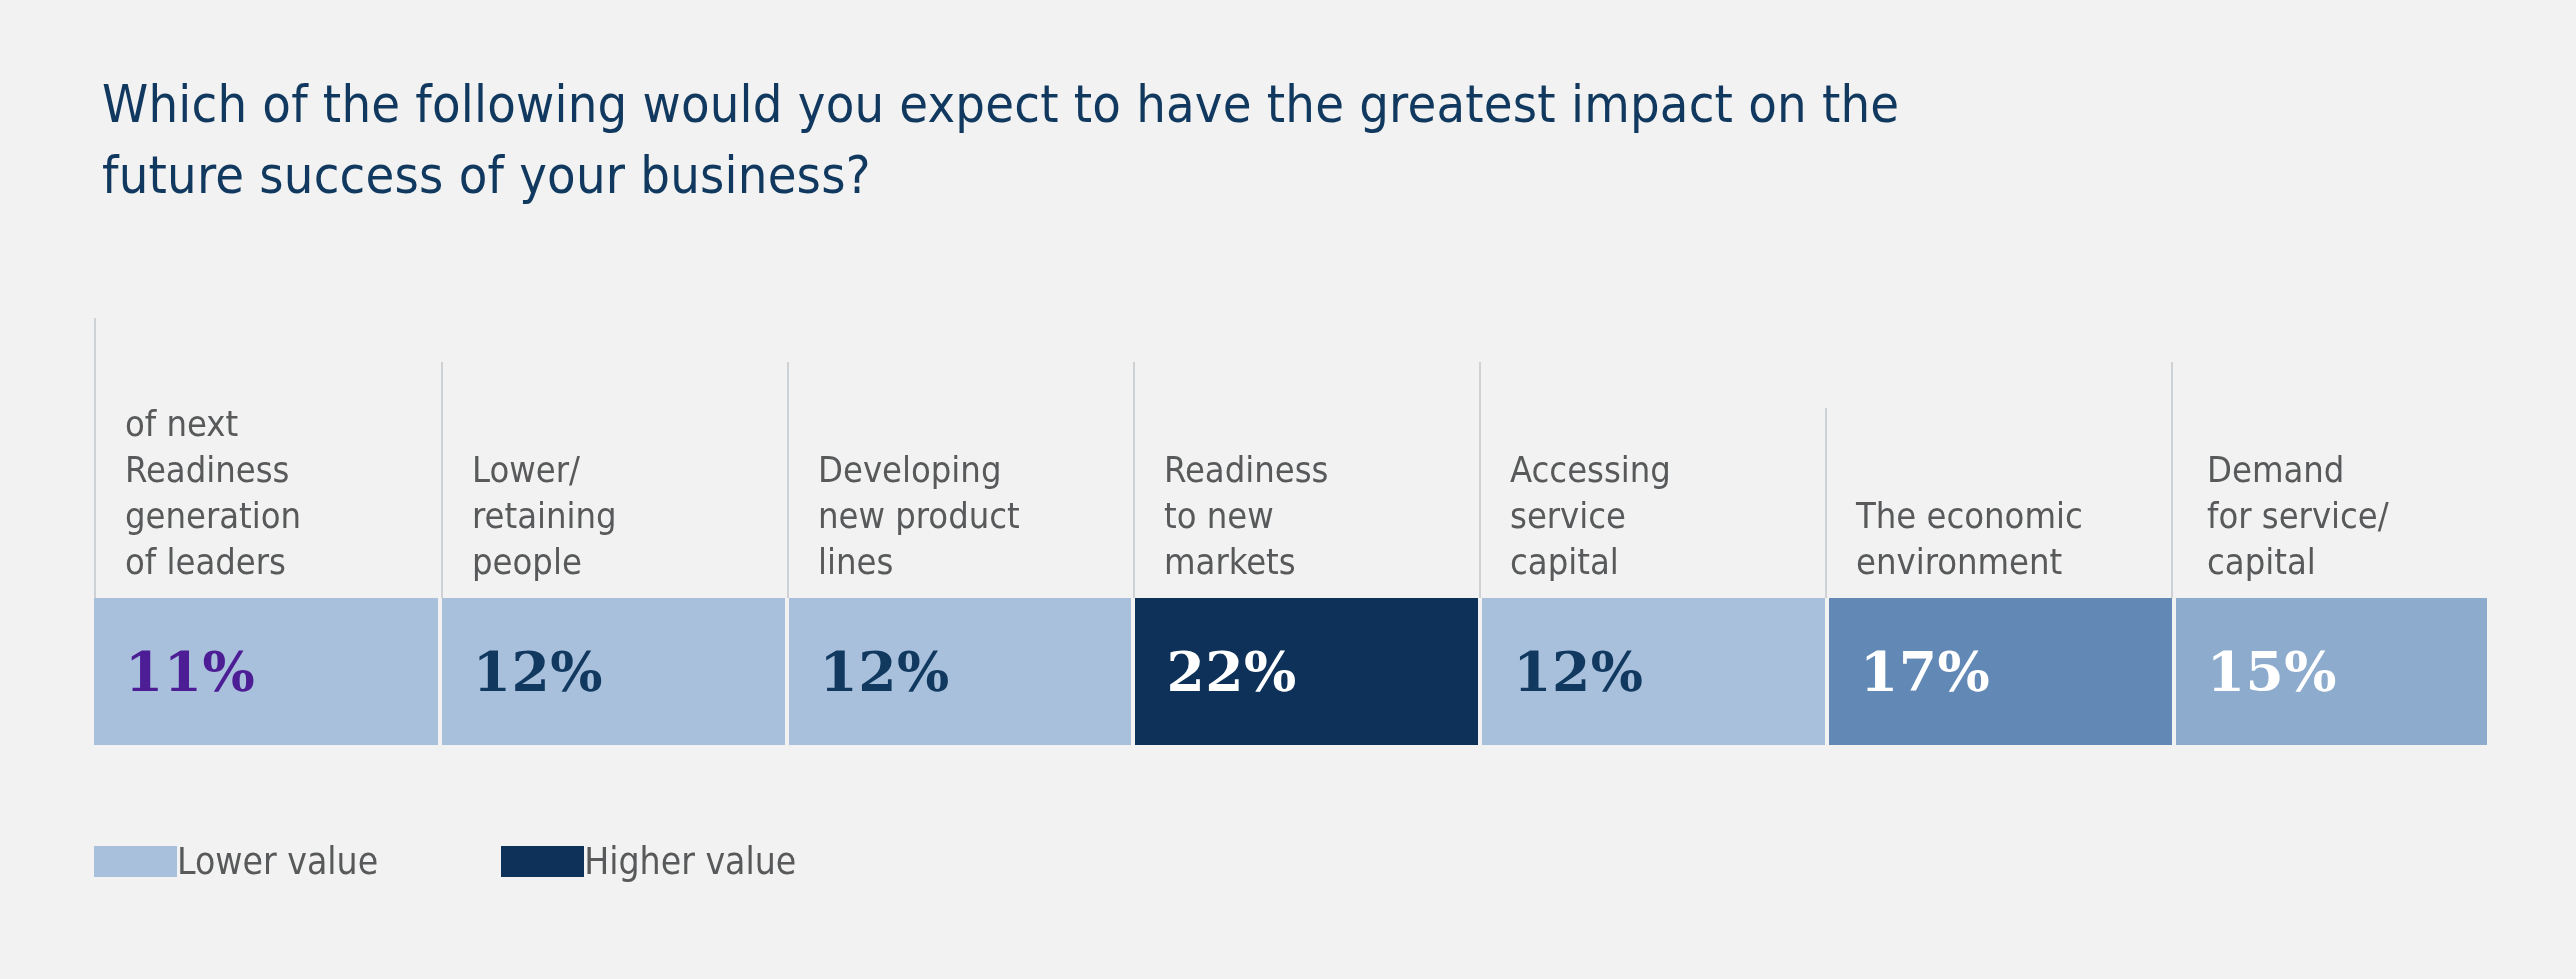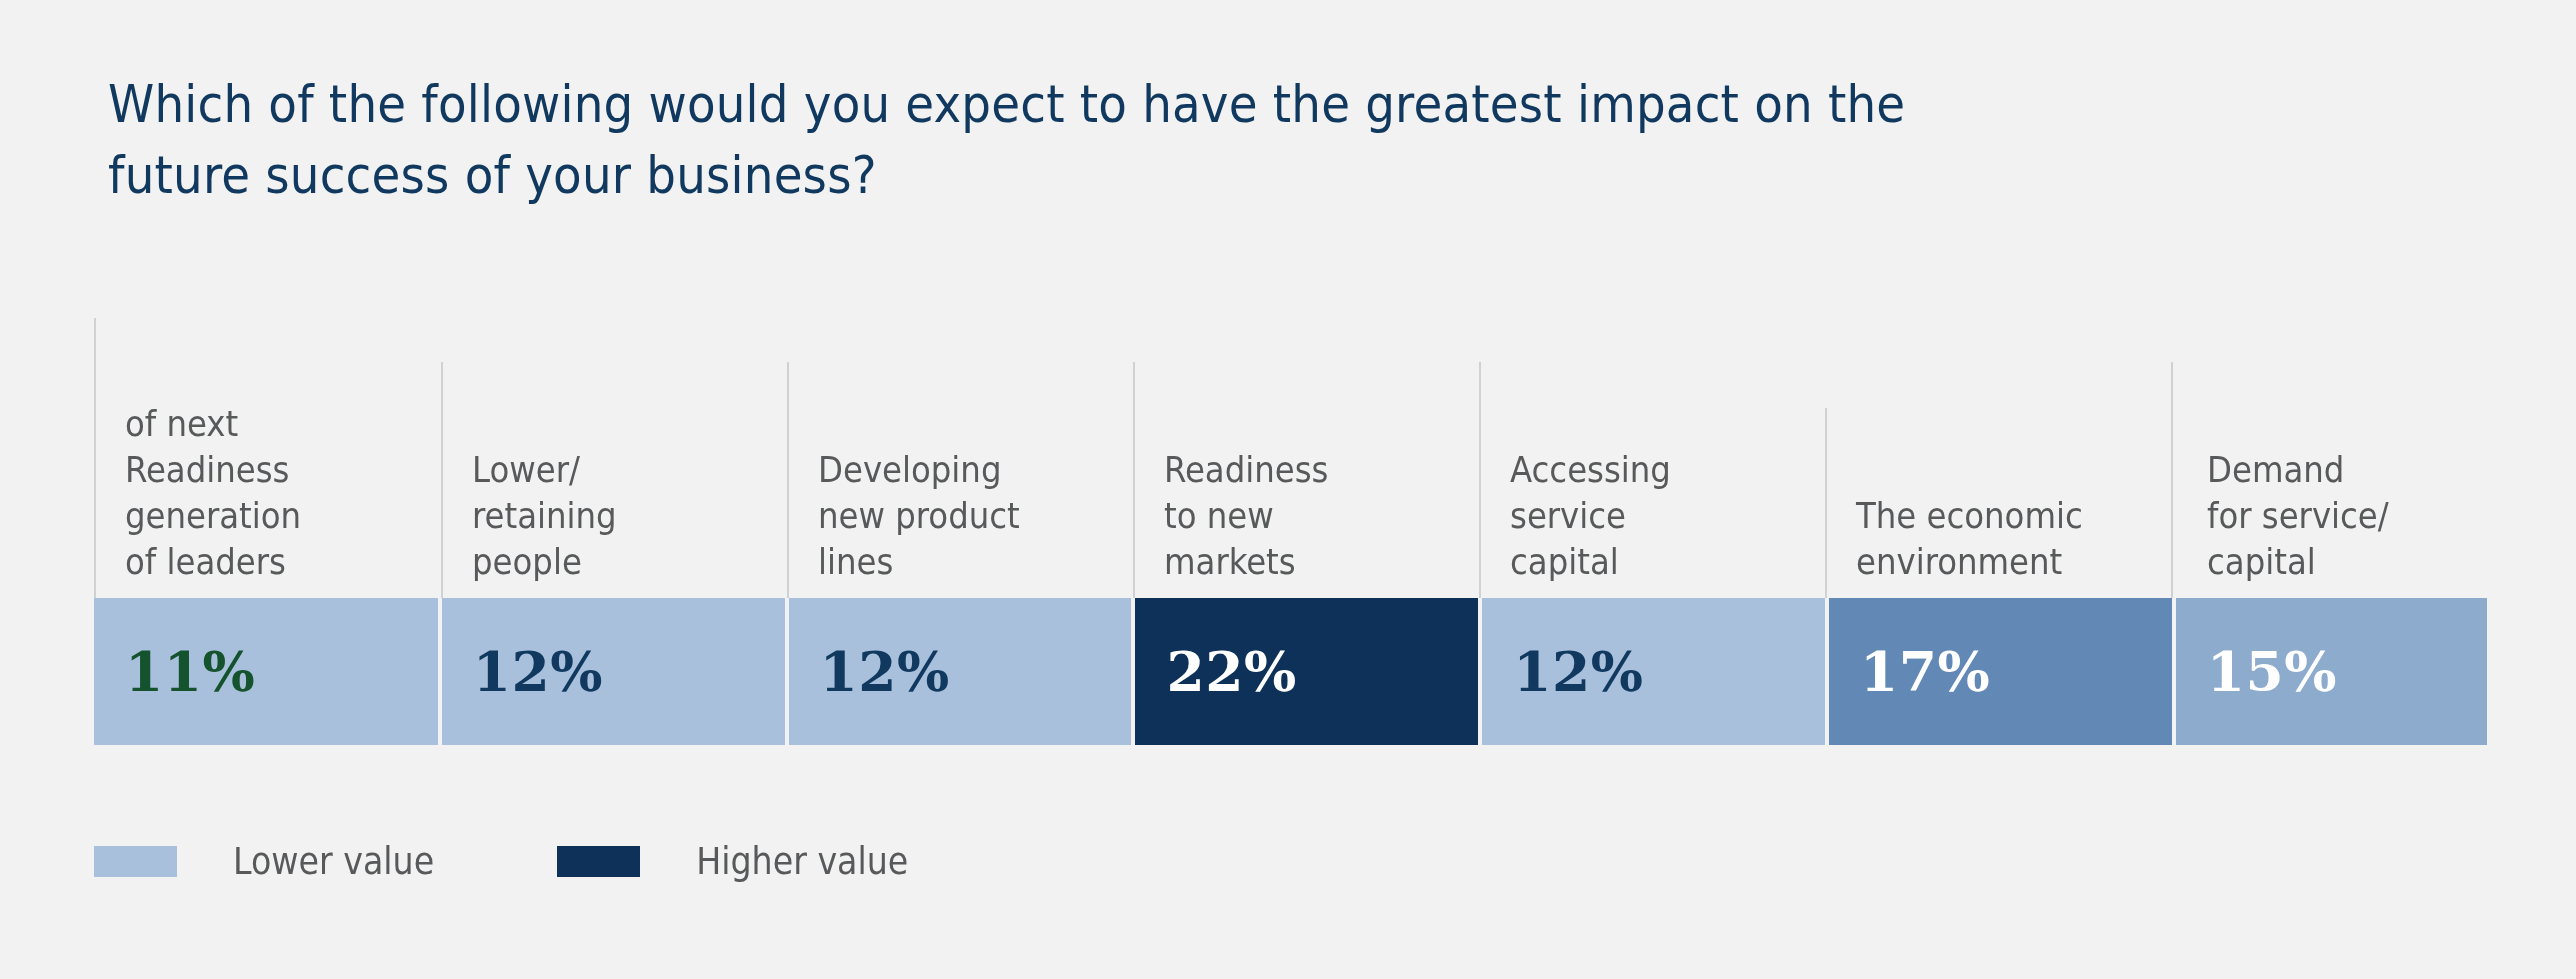--- a/index.html
+++ b/index.html
@@ -18,21 +18,21 @@
     position: relative;
     width: 2576px;
     height: 979px;
     background: #f1f2f1;
     box-sizing: border-box;
   }
 
   
   .title-block {
     position: absolute;
-    left: 108px;
+    left: 102px;
     top: 69px;
     width: 2026px;
   }
   .title-line {
     font-family: "DejaVu Sans Condensed", "Liberation Sans Narrow", "Liberation Sans", sans-serif;
     font-stretch: condensed;
     font-size: 52px;
     line-height: 71px;
     color: #11395f;
     font-weight: 400;
@@ -116,21 +116,20 @@
     display: flex;
     align-items: center;
   }
   .legend-item + .legend-item { margin-left: 123px; }
   .swatch {
     width: 83px;
     height: 31px;
     display: inline-block;
   }
   .legend-text {
-    margin-left: 56px;
     font-family: "DejaVu Sans Condensed", "Liberation Sans Narrow", "Liberation Sans", sans-serif;
     font-stretch: condensed;
     font-size: 37px;
     line-height: 37px;
     color: #58595b;
     white-space: nowrap;
   }
 </style>
 </head>
 <body>
@@ -196,21 +195,21 @@
           <div class="rule" style="height: 236px;"></div>
           <div class="label">
             <div>Demand</div>
             <div>for service/</div>
             <div>capital</div>
           </div>
         </div>
       </div>
     <div class="bar-row">
         <div class="bar-cell" style="width: 347px; background: rgb(168, 192, 220);">
-          <span class="value" style="color: #14532d;">11%</span>
+          <span class="value" style="color: #4c1d95;">11%</span>
         </div>
         <div class="bar-cell" style="width: 346px; background: rgb(168, 192, 220);">
           <span class="value" style="color: rgb(17, 57, 95);">12%</span>
         </div>
         <div class="bar-cell" style="width: 346px; background: rgb(168, 192, 220);">
           <span class="value" style="color: rgb(17, 57, 95);">12%</span>
         </div>
         <div class="bar-cell" style="width: 346px; background: rgb(13, 49, 88);">
           <span class="value" style="color: rgb(255, 255, 255);">22%</span>
         </div>

